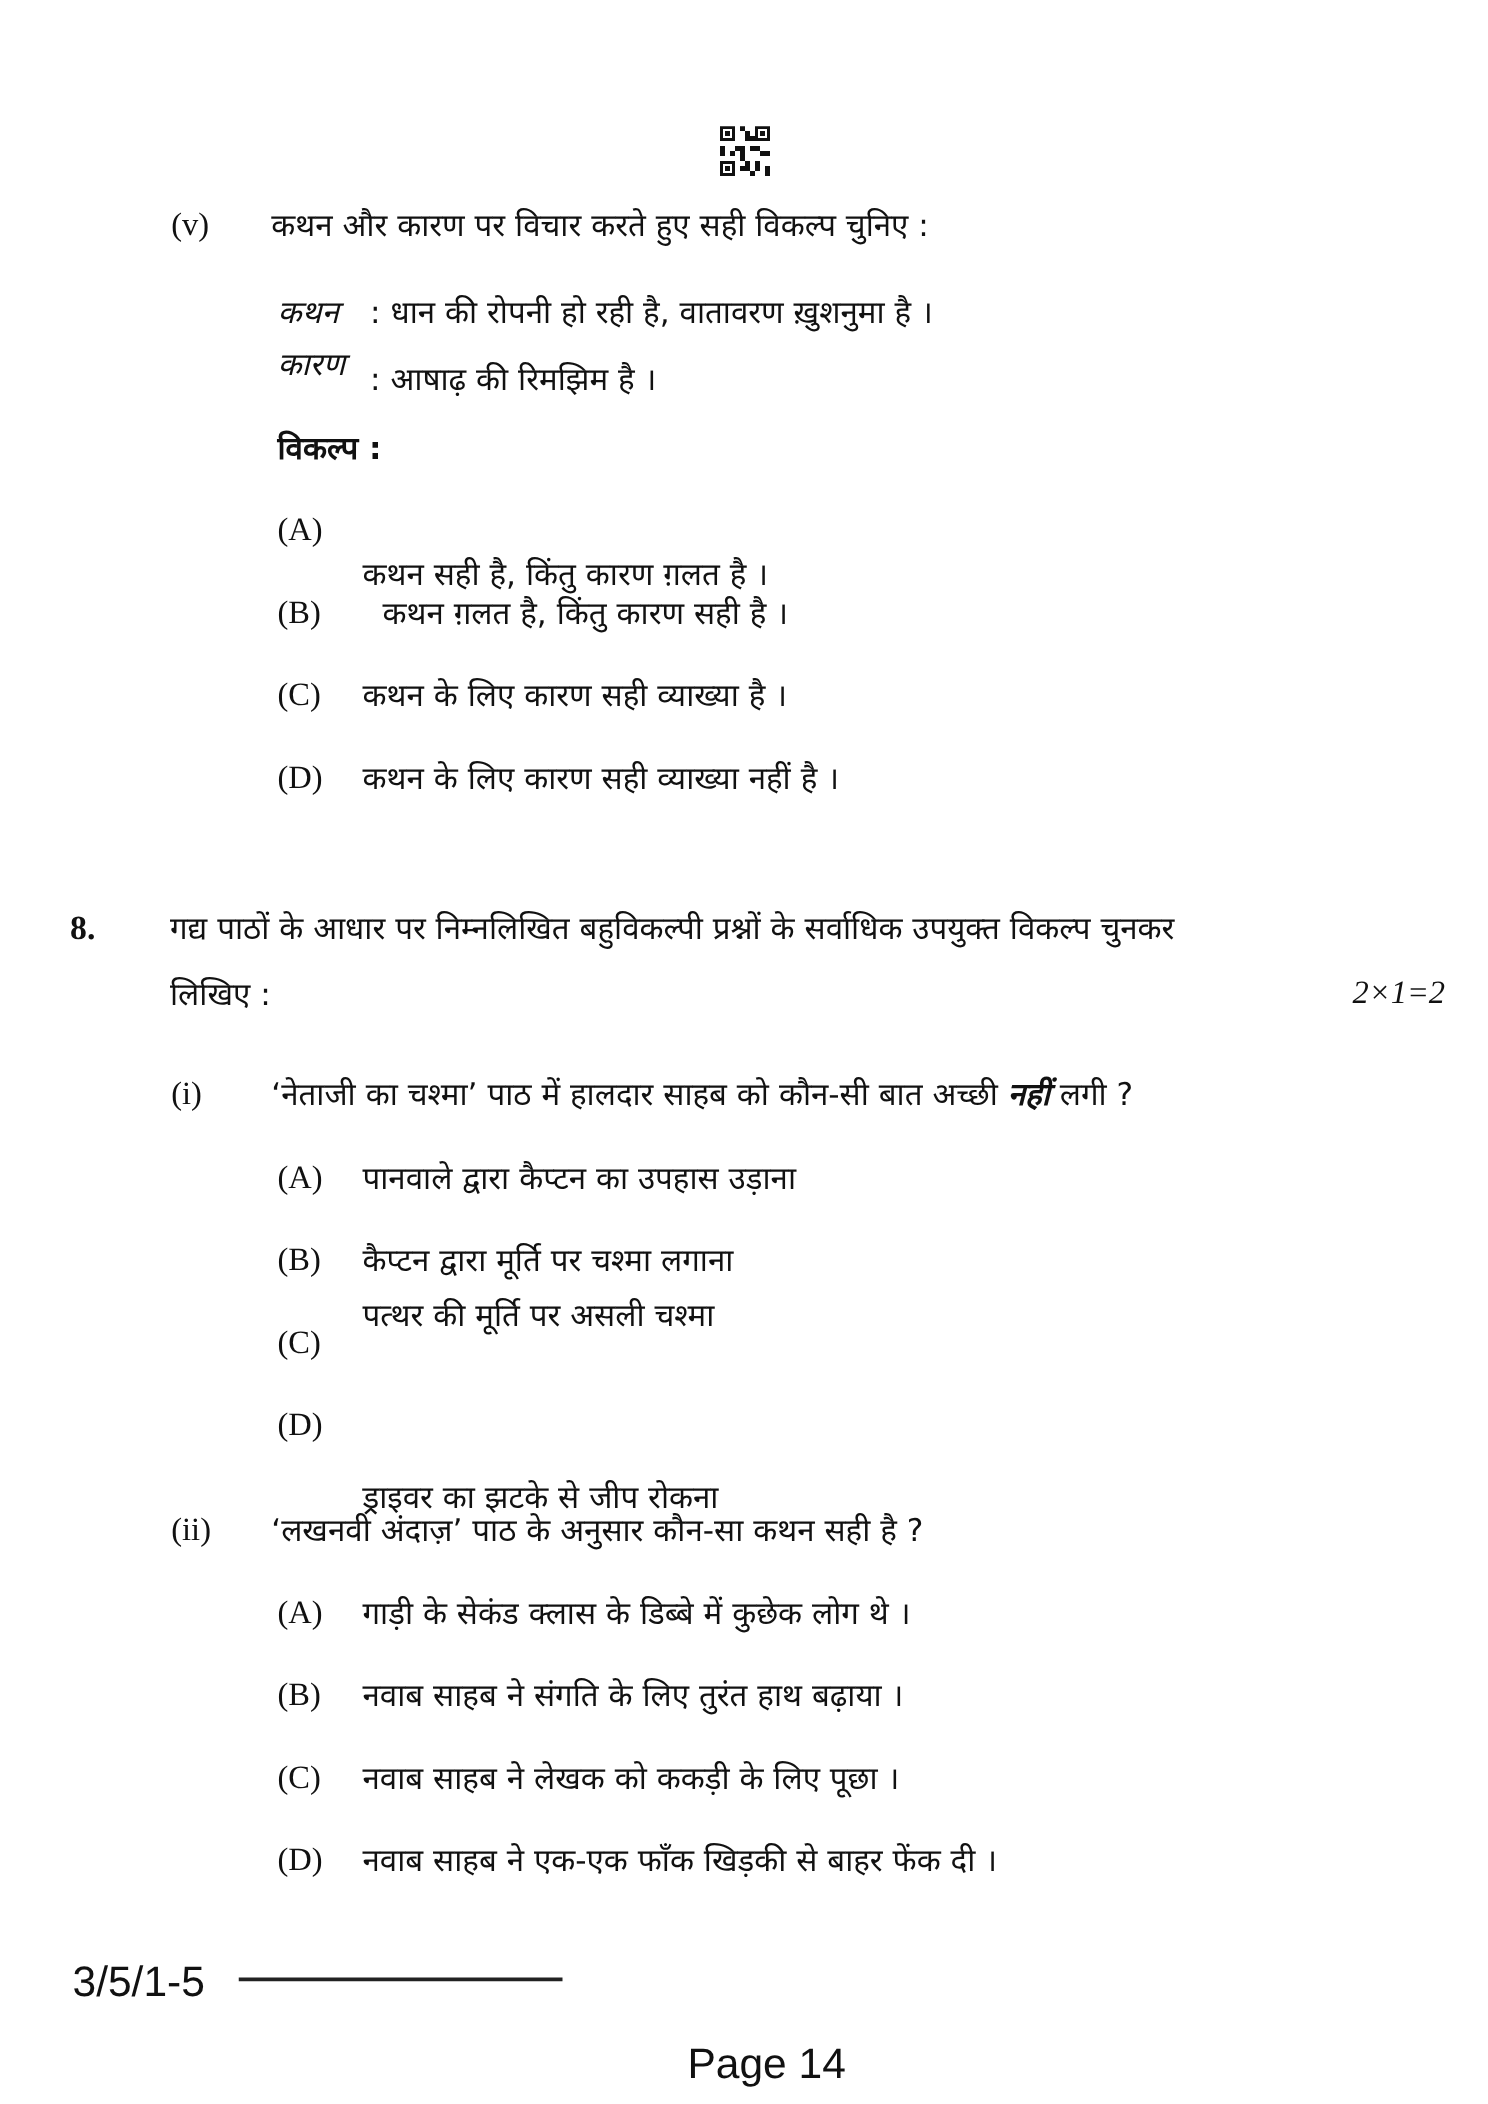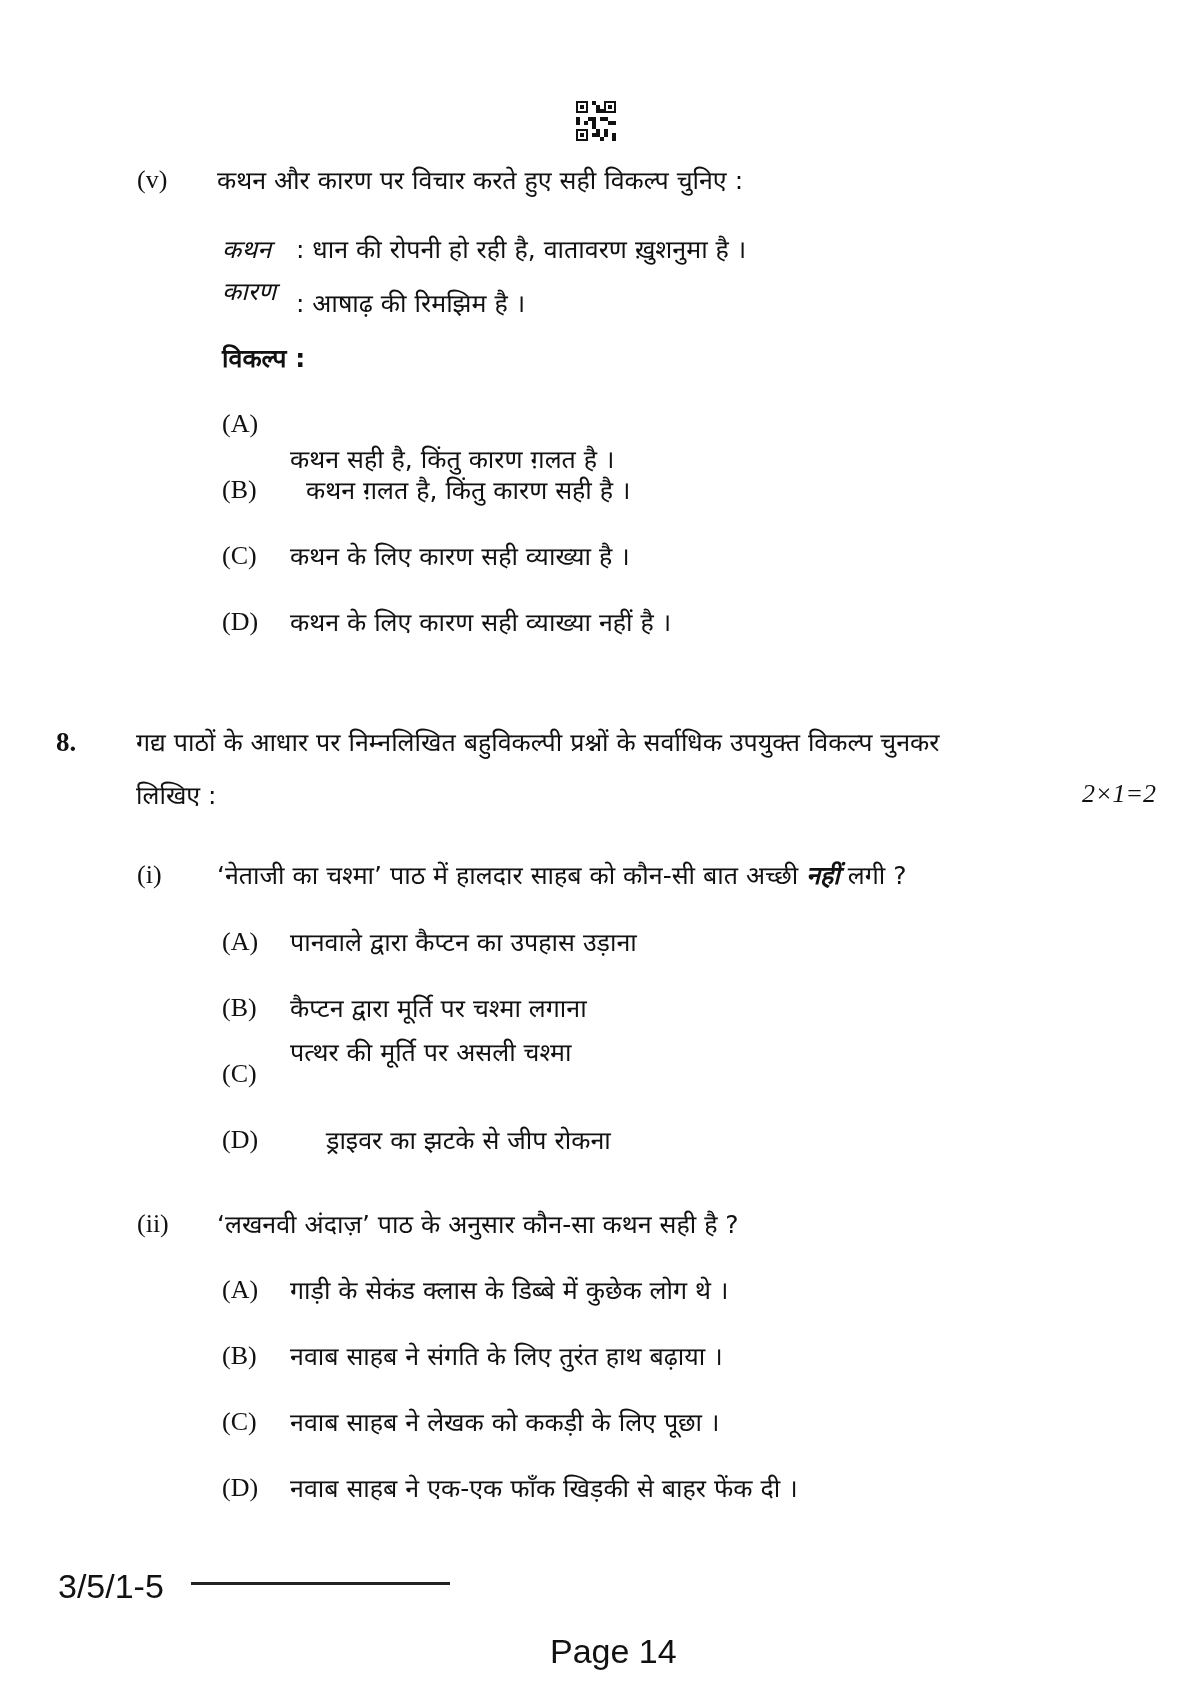--- a/index.html
+++ b/index.html
@@ -84,21 +84,21 @@
   <div class="abs roman" style="left:222px; top:927px;">(A)</div>
   <div class="abs hi" style="left:290px; top:924px;">पानवाले द्वारा कैप्टन का उपहास उड़ाना</div>
 
   <div class="abs roman" style="left:222px; top:993px;">(B)</div>
   <div class="abs hi" style="left:290px; top:990px;">कैप्टन द्वारा मूर्ति पर चश्मा लगाना</div>
 
   <div class="abs roman" style="left:222px; top:1059px;">(C)</div>
   <div class="abs hi" style="left:290px; top:1034px;">पत्थर की मूर्ति पर असली चश्मा</div>
 
   <div class="abs roman" style="left:222px; top:1125px;">(D)</div>
-  <div class="abs hi" style="left:290px; top:1122px;margin-left:36px;">ड्राइवर का झटके से जीप रोकना</div>
+  <div class="abs hi" style="left:290px; top:1179px;">ड्राइवर का झटके से जीप रोकना</div>
 </div>
 
 <div class="abs roman" style="left:137px; top:1209px;">(ii)</div>
 <div class="abs hi" style="left:217px; top:1206px;">‘लखनवी अंदाज़’ पाठ के अनुसार कौन-सा कथन सही है ?</div>
 
 <div>
   <div class="abs roman" style="left:222px; top:1275px;">(A)</div>
   <div class="abs hi" style="left:290px; top:1272px;">गाड़ी के सेकंड क्लास के डिब्बे में कुछेक लोग थे ।</div>
 
   <div class="abs roman" style="left:222px; top:1341px;">(B)</div>

